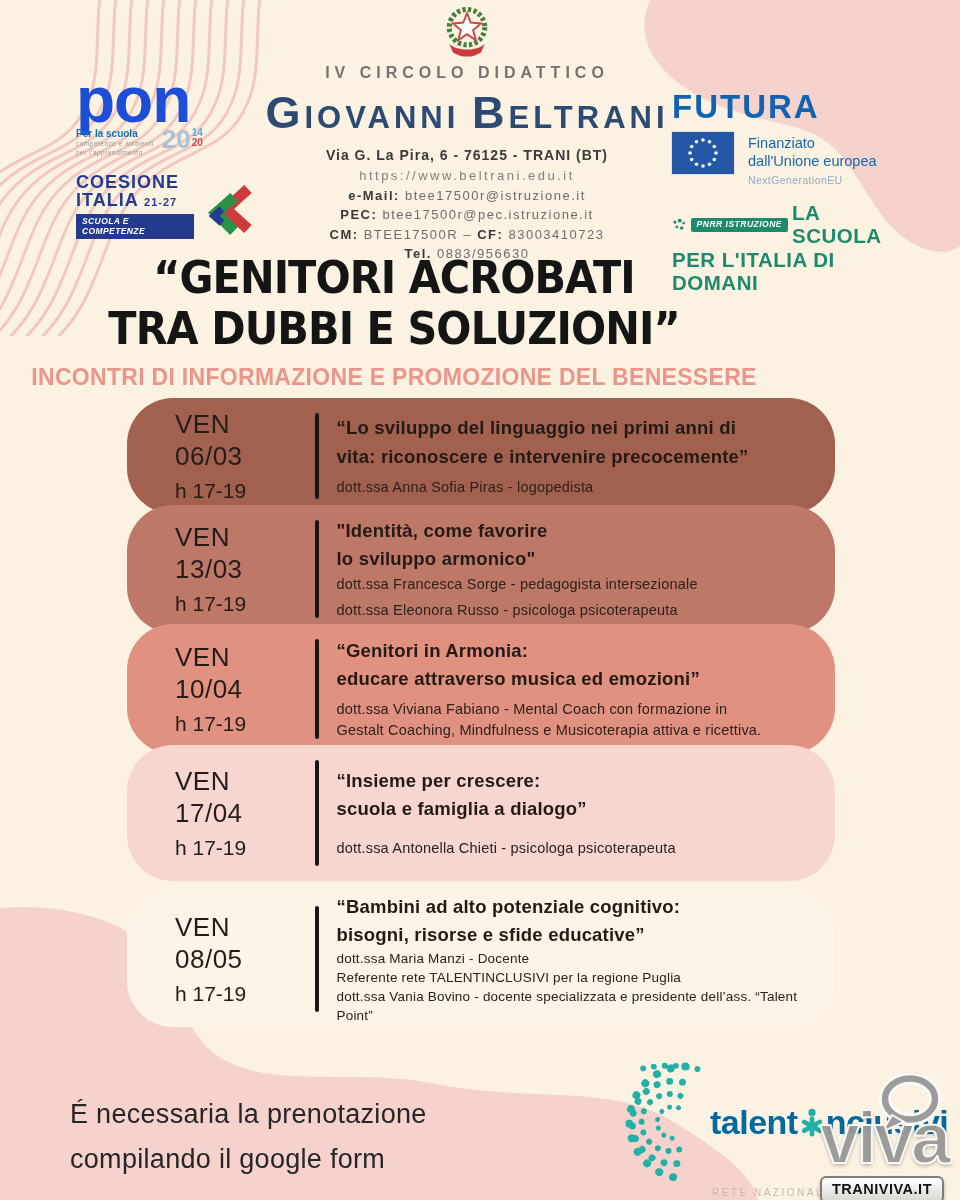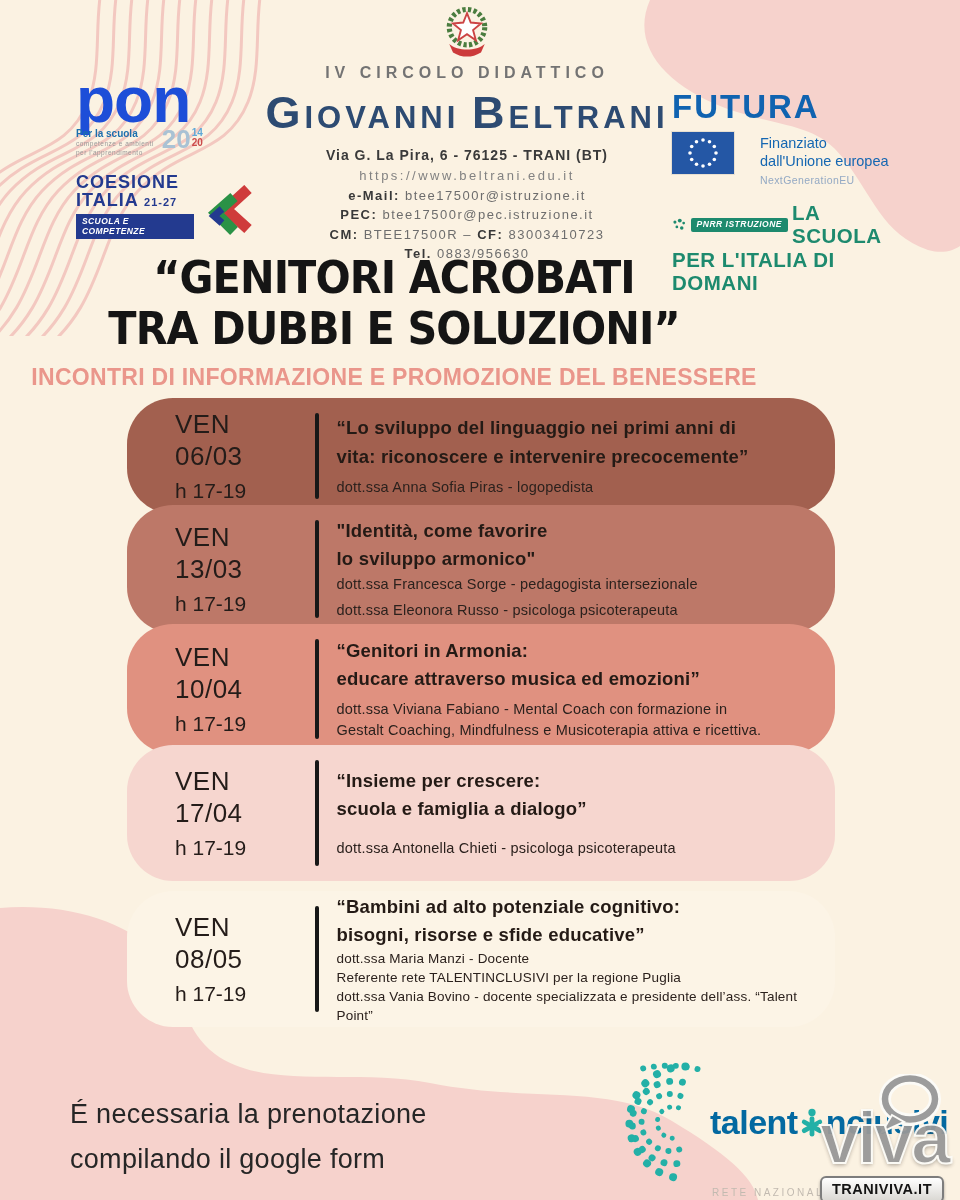--- a/index.html
+++ b/index.html
@@ -38,21 +38,21 @@
   .coes{margin-top:16px;display:flex;align-items:flex-end;gap:6px;}
   .coes-txt{color:#233a8f;font-weight:800;line-height:1.02;}
   .coes-l1{font-size:18px;letter-spacing:1px;}
   .coes-l2{font-size:18px;letter-spacing:1px;}
   .coes-yrs{font-size:11px;font-weight:800;}
   .coes-banner{margin-top:4px;background:#233a8f;color:#fff;font-style:italic;font-weight:bold;
     font-size:8.5px;line-height:1.15;padding:3px 24px 3px 6px;letter-spacing:.4px;width:88px;}
   
   .futura{left:672px;top:90px;width:240px;z-index:2;}
   .fut-title{font-size:33px;font-weight:800;color:#1063b0;letter-spacing:2px;line-height:1;}
-  .fut-row{display:flex;gap:26px;margin-top:9px;align-items:flex-start;}
+  .fut-row{display:flex;gap:14px;margin-top:9px;align-items:flex-start;}
   .eu-flag{flex:0 0 auto;box-shadow:0 0 0 1px rgba(0,0,0,.08);}
   .fut-fin{font-size:14.5px;color:#1567b2;line-height:1.25;padding-top:2px;}
   .fut-ng{font-size:10.5px;color:#93a9c4;margin-top:4px;letter-spacing:.4px;}
   .pnrr{margin-top:16px;line-height:1.1;}
   .pnrr-row{display:flex;align-items:center;gap:4px;}
   .pnrr-badge{background:#1d8a6e;color:#fff;font-size:8.5px;font-weight:bold;font-style:italic;
     padding:2.5px 6px;letter-spacing:.5px;border-radius:2px;white-space:nowrap;}
   .pnrr-big{font-size:20.5px;font-weight:800;color:#1d8a6e;letter-spacing:.5px;}
   .pnrr-l2{font-size:20.5px;font-weight:800;color:#1d8a6e;letter-spacing:.5px;margin-top:2px;}
   

